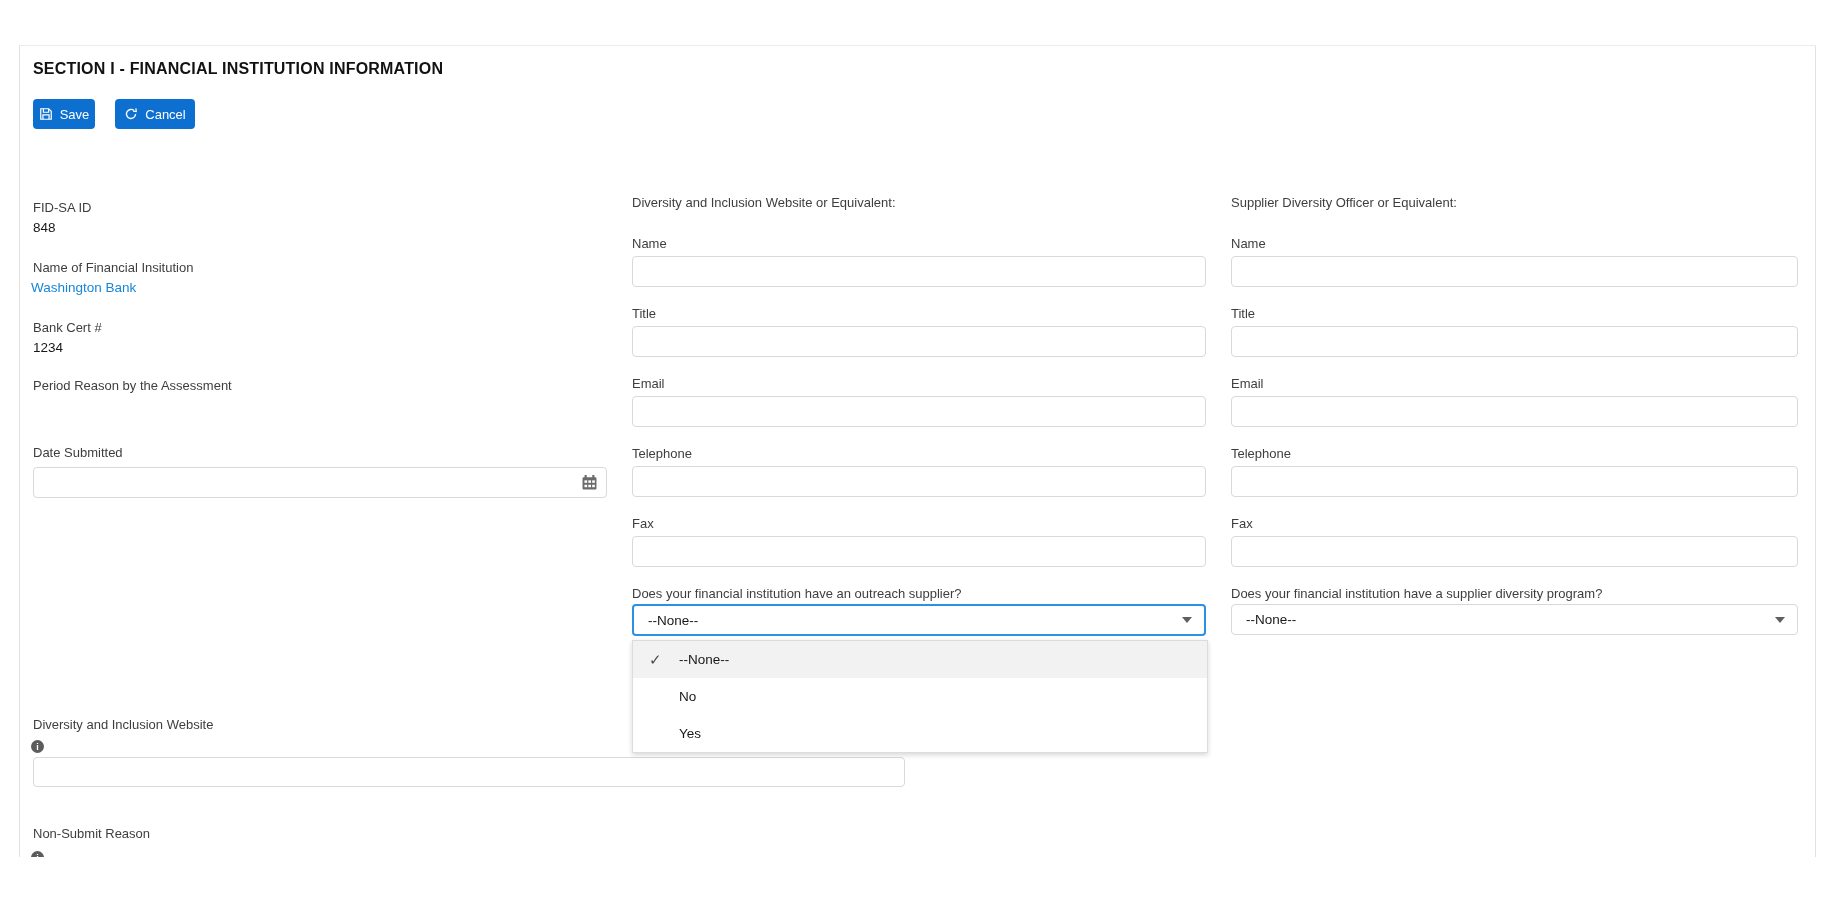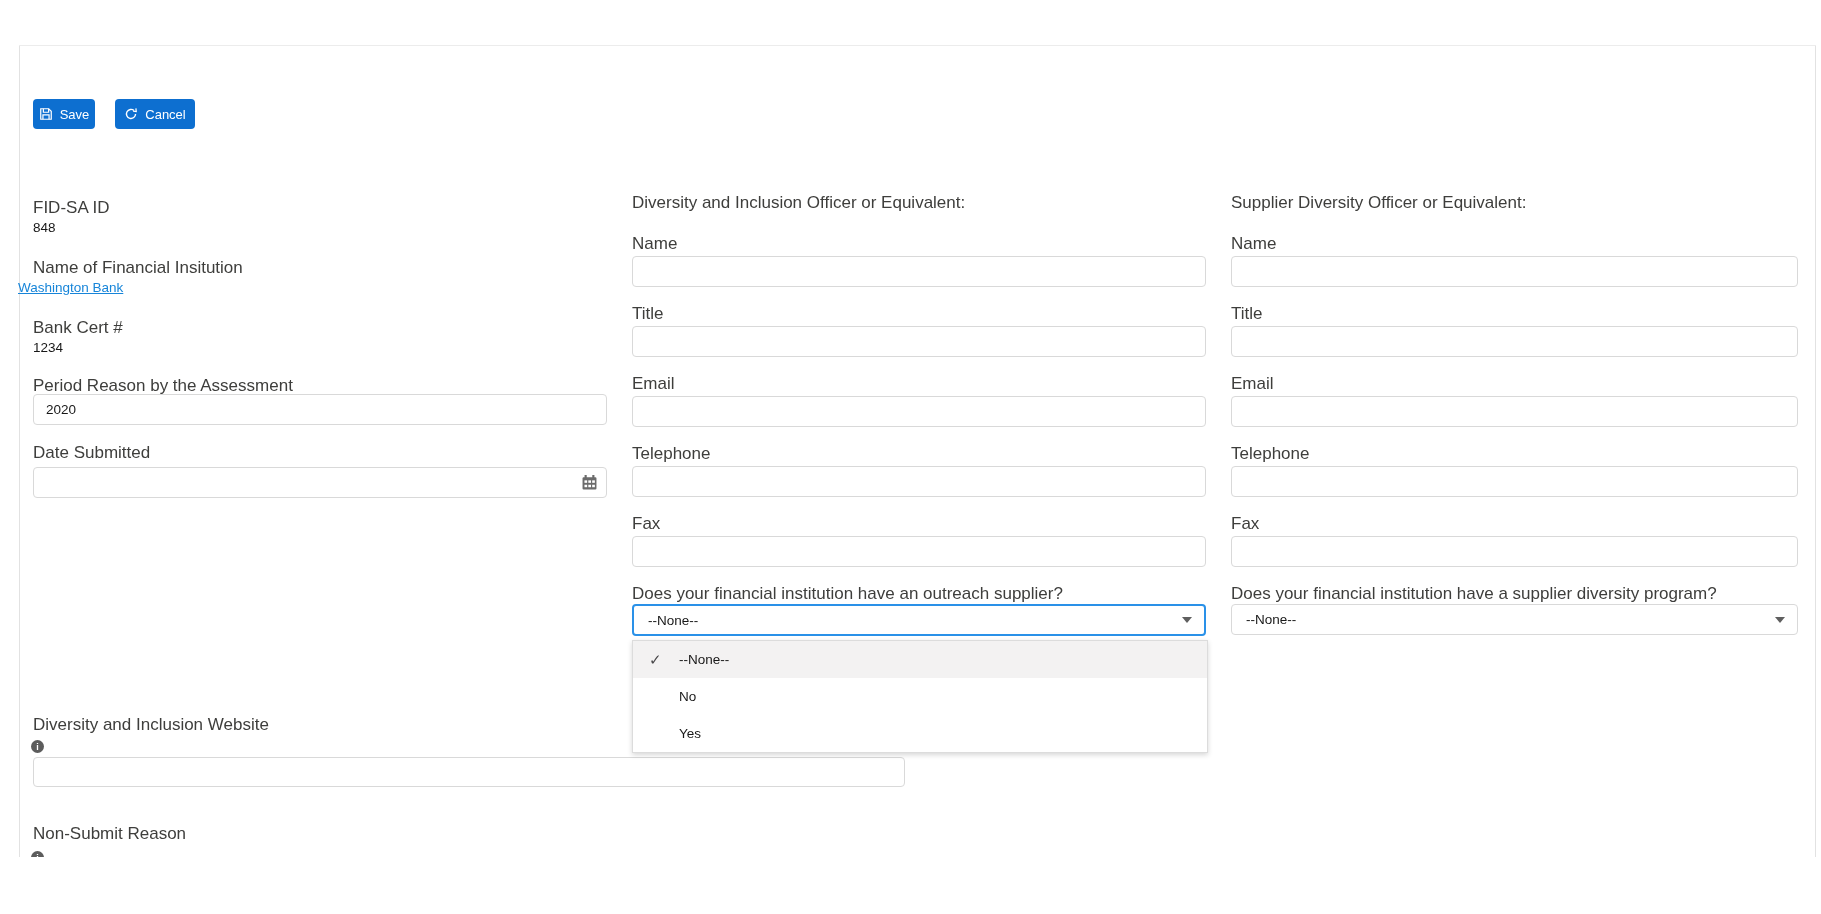--- a/index.html
+++ b/index.html
@@ -5,21 +5,21 @@
   html,body{margin:0;padding:0;background:#fff;}
   body{font-family:"Liberation Sans", sans-serif;}
   .screen{position:relative;width:1821px;height:914px;background:#fff;overflow:hidden;}
   .clip{position:absolute;left:0;top:0;width:1821px;height:857px;overflow:hidden;}
   .vline{position:absolute;top:45px;width:1px;height:812px;background:#e2e2e2;}
   .hline{position:absolute;left:19px;top:45px;width:1797px;height:1px;background:#ececec;}
   .title{position:absolute;left:33px;top:60px;font-size:16px;font-weight:700;color:#121212;letter-spacing:.2px;white-space:nowrap;}
   .btn{position:absolute;top:99px;height:30px;border:none;border-radius:4px;color:#fff;
        font:13px "Liberation Sans",sans-serif;display:flex;align-items:center;justify-content:center;
        gap:7px;cursor:pointer;padding:0;}
-  .lbl{position:absolute;font-size:17px;line-height:17px;color:#3e3e3c;white-space:nowrap;}
+  .lbl{position:absolute;font-size:13px;line-height:17px;color:#3e3e3c;white-space:nowrap;}
   .val{position:absolute;font-size:13.5px;line-height:17px;color:#181818;white-space:nowrap;}
   .link{color:#1785d9;cursor:pointer;text-decoration:none;}
   .inp{position:absolute;height:31px;box-sizing:border-box;border:1px solid #d9d9d9;border-radius:4px;
        background:#fff;font:13.5px "Liberation Sans",sans-serif;color:#181818;padding:0 12px;outline:none;}
   .select{position:absolute;box-sizing:border-box;height:31px;border:1px solid #d9d9d9;border-radius:4px;
        background:#fff;display:flex;align-items:center;padding:0 14px;font-size:13.5px;color:#181818;cursor:pointer;}
   .select.focused{height:32px;border:2px solid #2a91e8;}
   .caret{position:absolute;right:12px;top:50%;margin-top:-3px;width:0;height:0;
        border-left:5px solid transparent;border-right:5px solid transparent;border-top:6px solid #5f5f5f;}
   .listbox{position:absolute;left:632px;top:640px;width:574px;background:#fff;border:1px solid #dcdcdc;
@@ -35,20 +35,21 @@
 </head>
 <body>
 
 <div class="screen">
   <div class="clip">
 
     <div class="vline" style="left:19px;"></div>
     <div class="vline" style="left:1815px;"></div>
     <div class="hline"></div>
 
+    <div class="title">SECTION I - FINANCIAL INSTITUTION INFORMATION</div>
 
     <button class="btn" style="left:33px;width:62px;background:#0d6fd0;">
       <span style="line-height:0;">
         <svg width="14" height="14" viewBox="0 0 16 16" fill="none" stroke="#ffffff" stroke-width="1.4">
           <path d="M2 2 h9 l3 3 v9 h-12 z"></path>
             <path d="M5 2 v4 h6 v-4"></path>
             <path d="M4.5 14 v-5 h7 v5"></path>
         </svg>
       </span>
       <span>Save</span>
@@ -61,47 +62,46 @@
           <path d="M13.6 1.6 l0.4 3.6 -3.6 -0.4" stroke-width="1.4"></path>
         </svg>
       </span>
       <span>Cancel</span>
     </button>
 
     <div class="lbl" style="left:33px;top:199px;">FID-SA ID</div>
     <div class="val" style="left:33px;top:219px;text-align:center;">848</div>
 
     <div class="lbl" style="left:33px;top:259px;">Name of Financial Insitution</div>
-    <a class="val link" style="left:18px;top:279px;text-decoration:underline;">Washington Bank</a>
+    <a class="val link" style="left:31px;top:279px;">Washington Bank</a>
 
     <div class="lbl" style="left:33px;top:319px;">Bank Cert #</div>
     <div class="val" style="left:33px;top:339px;">1234</div>
 
     <div class="lbl" style="left:33px;top:377px;">Period Reason by the Assessment</div>
-    <input class="inp" style="left: 33px; top: 394px; width: 574px;" value="2020">
 
     <div class="lbl" style="left:33px;top:444px;">Date Submitted</div>
     <input class="inp" style="left: 33px; top: 467px; width: 574px;">
     <span class="calendar" style="left:582px;top:475px;">
       <svg width="15" height="15" viewBox="0 0 14 14">
         <rect x="2.4" y="0" width="2" height="2.8" fill="#6b6b6b"></rect>
         <rect x="9.6" y="0" width="2" height="2.8" fill="#6b6b6b"></rect>
         <rect x="0.5" y="2.2" width="13" height="11.3" rx="1" fill="#6b6b6b"></rect>
         <g fill="#ffffff">
           <rect x="2.3" y="5" width="2.5" height="2.3"></rect>
             <rect x="5.9" y="5" width="2.5" height="2.3"></rect>
             <rect x="9.5" y="5" width="2.5" height="2.3"></rect>
           <rect x="2.3" y="9.1" width="2.5" height="2.3"></rect>
             <rect x="5.9" y="9.1" width="2.5" height="2.3"></rect>
             <rect x="9.5" y="9.1" width="2.5" height="2.3"></rect>
         </g>
       </svg>
     </span>
 
-    <div class="lbl" style="left:632px;top:194px;">Diversity and Inclusion Officer or Equivalent:</div>
+    <div class="lbl" style="left:632px;top:194px;">Diversity and Inclusion Website or Equivalent:</div>
 
     <div class="lbl" style="left:632px;top:235px;">Name</div>
     <input class="inp" style="left: 632px; top: 256px; width: 574px;">
 
     <div class="lbl" style="left:632px;top:305px;">Title</div>
     <input class="inp" style="left: 632px; top: 326px; width: 574px;">
 
     <div class="lbl" style="left:632px;top:375px;">Email</div>
     <input class="inp" style="left: 632px; top: 396px; width: 574px;">
 

